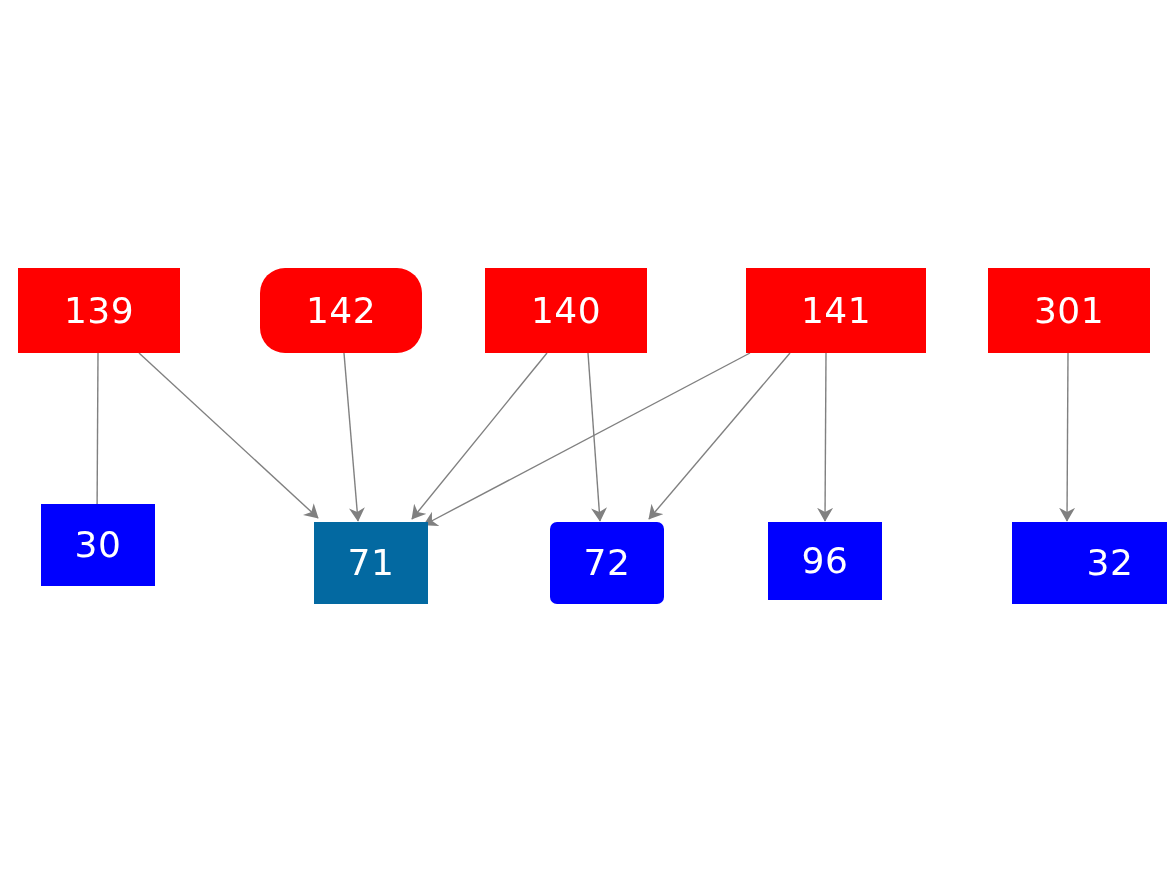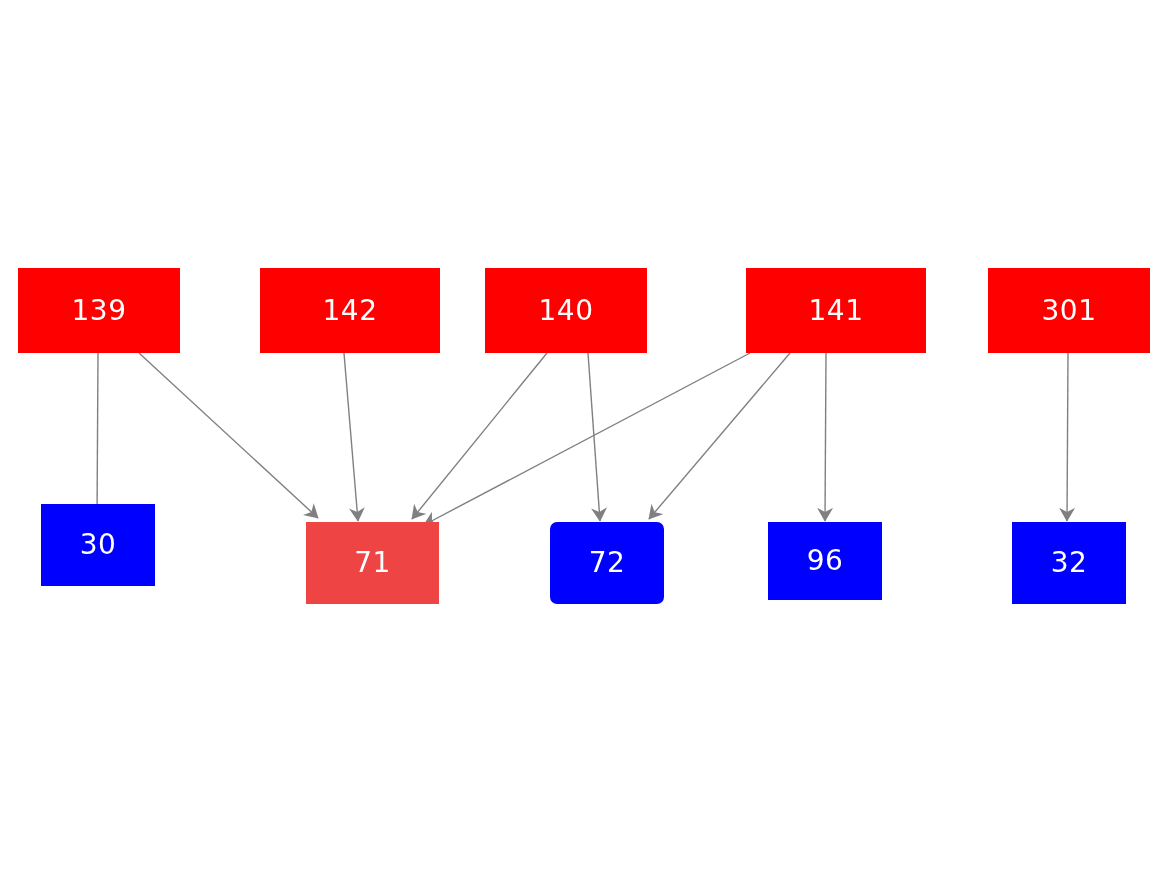--- a/index.html
+++ b/index.html
@@ -23,21 +23,21 @@
     top: 0;
     width: 1167px;
     height: 875px;
   }
   .node {
     position: absolute;
     display: flex;
     align-items: center;
     justify-content: center;
     color: #ffffff;
-    font-size: 28px;
+    font-size: 36px;
     font-family: "DejaVu Sans", sans-serif;
     line-height: 1;
     user-select: none;
     z-index: 2;
   }
   .node-label {
     display: block;
     letter-spacing: 0.5px;
   }
 </style>
@@ -62,42 +62,42 @@
         <line x1="790" y1="353" x2="649" y2="519" stroke="#808080" stroke-width="1.4" marker-end="url(#arrowhead)"></line>
         <line x1="826" y1="353" x2="825" y2="521" stroke="#808080" stroke-width="1.4" marker-end="url(#arrowhead)"></line>
         <line x1="1068" y1="353" x2="1067" y2="521" stroke="#808080" stroke-width="1.4" marker-end="url(#arrowhead)"></line>
       </g>
   </svg>
 
   <div id="nodes-layer">
       <div class="node" style="left: 18px; top: 268px; width: 162px; height: 85px; background: rgb(255, 0, 0);">
         <span class="node-label">139</span>
       </div>
-      <div class="node" style="left: 260px; top: 268px; width: 180px; height: 85px; background: rgb(255, 0, 0);">
+      <div class="node" style="left: 260px; top: 268px; width: 162px; height: 85px; background: rgb(255, 0, 0); border-radius: 25px;">
         <span class="node-label">142</span>
       </div>
       <div class="node" style="left: 485px; top: 268px; width: 162px; height: 85px; background: rgb(255, 0, 0);">
         <span class="node-label">140</span>
       </div>
       <div class="node" style="left: 746px; top: 268px; width: 180px; height: 85px; background: rgb(255, 0, 0);">
         <span class="node-label">141</span>
       </div>
       <div class="node" style="left: 988px; top: 268px; width: 162px; height: 85px; background: rgb(255, 0, 0);">
         <span class="node-label">301</span>
       </div>
       <div class="node" style="left: 41px; top: 504px; width: 114px; height: 82px; background: rgb(0, 0, 255);">
         <span class="node-label">30</span>
       </div>
-      <div class="node" style="left: 306px; top: 522px; width: 133px; height: 82px; background: #ef4444;">
+      <div class="node" style="left: 314px; top: 522px; width: 114px; height: 82px; background: #0369a1;">
         <span class="node-label">71</span>
       </div>
       <div class="node" style="left: 550px; top: 522px; width: 114px; height: 82px; background: rgb(0, 0, 255); border-radius: 7px;">
         <span class="node-label">72</span>
       </div>
       <div class="node" style="left: 768px; top: 522px; width: 114px; height: 78px; background: rgb(0, 0, 255);">
         <span class="node-label">96</span>
       </div>
-      <div class="node" style="left: 1012px; top: 522px; width: 114px; height: 82px; background: rgb(0, 0, 255);">
+      <div class="node" style="left: 1012px; top: 522px; width: 114px; height: 82px; background: rgb(0, 0, 255); padding-left: 41px;">
         <span class="node-label">32</span>
       </div>
     </div>
 
 </div>
 
 </body></html>

